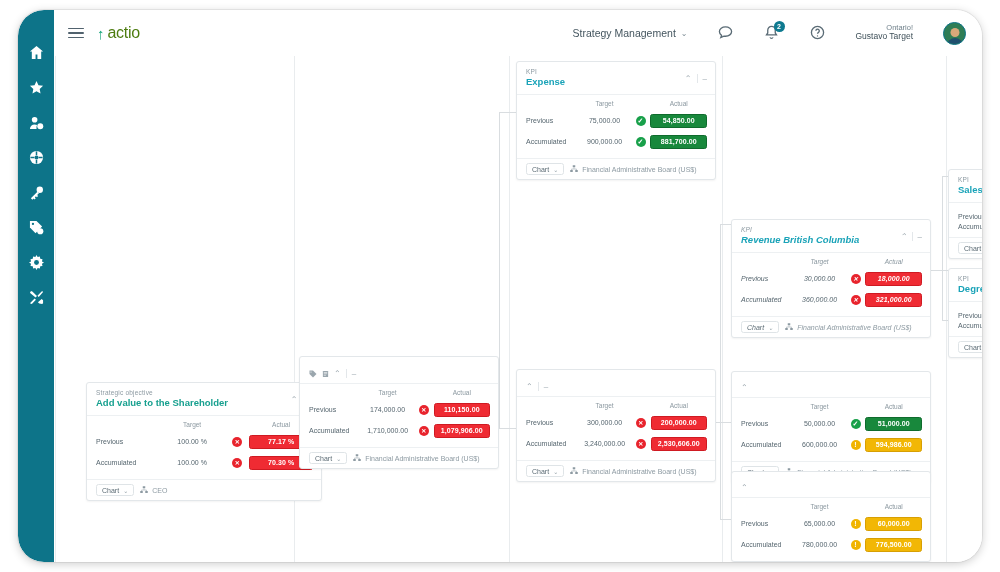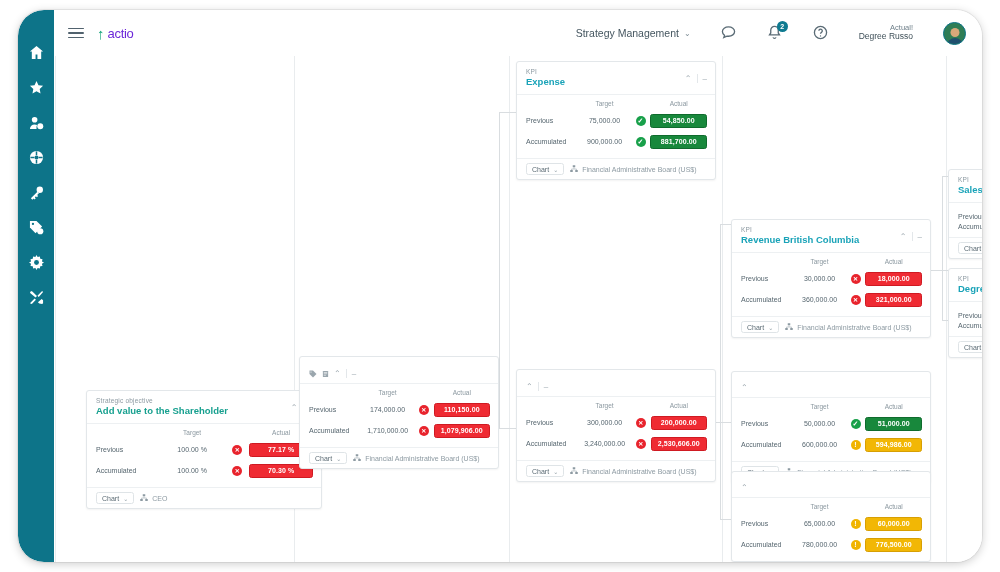--- a/index.html
+++ b/index.html
@@ -47,21 +47,21 @@
     background: #ffffff;
     border-top-right-radius: 26px;
     display: flex; align-items: center;
     padding: 0 16px 0 14px;
     z-index: 5;
   }
   #hamburger { width: 16px; cursor: pointer; display: flex; flex-direction: column; gap: 3px; }
   #hamburger i { display: block; height: 1.6px; background: #51626e; border-radius: 1px; }
   #brand { display: flex; align-items: center; gap: 3px; margin-left: 13px; }
   #brand .logo-mark { color: #17a67c; font-size: 15px; line-height: 1; }
-  #brand .logo-text { font-size: 13px; color: #6d28d9; letter-spacing: -.3px; }
+  #brand .logo-text { font-size: 16px; color: #4d7c0f; letter-spacing: -.3px; }
 
   #topbar-right { margin-left: auto; display: flex; align-items: center; gap: 30px; }
   #module-select {
     display: flex; align-items: center; gap: 5px;
     font-size: 10.5px; color: #44555f; cursor: pointer;
   }
   .caret-dn { font-size: 8px; color: #7d8c95; }
   .hdr-ico { position: relative; width: 16px; height: 16px; cursor: pointer; color: #5a6b75; }
   .hdr-ico svg { width: 15px; height: 15px; stroke: #5a6b75; fill: none; stroke-width: 1.4; }
   #notif-badge {
@@ -175,21 +175,21 @@
     display: inline-flex; align-items: center; gap: 4px;
     border: 1px solid #dfe4e7; border-radius: 2.5px;
     padding: 1.5px 5px;
     font-size: 7px; color: #5b6b74; cursor: pointer; background: #fff;
   }
   .chart-btn .cv { font-size: 6px; color: #93a0a7; }
   .foot-src { display: flex; align-items: center; gap: 4px; font-size: 7px; color: #8d9aa2; white-space: nowrap; }
   .foot-src svg { width: 8px; height: 8px; fill: #8d9aa2; }
 
   
-  .card.w-objective { width: 236px; margin-top: 8px; }
+  .card.w-objective { width: 236px; }
   .card.w-kpi { width: 200px; }
   .card.w-clip { width: 75px; }
   .card.w-clip .title { overflow: hidden; text-overflow: clip; }
 </style>
 </head>
 <body>
 
 <div id="app-frame">
 
   <div id="sidebar">
@@ -279,22 +279,22 @@
 
       <div class="hdr-ico">
         <svg viewBox="0 0 16 16">
             <circle cx="8" cy="8" r="6.5"></circle>
             <path d="M6.3 6.2a1.8 1.8 0 113 1.4c-.6.5-1.3.8-1.3 1.6"></path>
             <circle cx="8" cy="11.6" r=".7" fill="#5a6b75" stroke="none"></circle>
           </svg>
       </div>
 
       <div id="welcome">
-        <div class="l1">Actual!</div>
-        <div class="l2">Degree Russo</div>
+        <div class="l1">Ontario!</div>
+        <div class="l2">Gustavo Target</div>
       </div>
 
       <div id="avatar"></div>
     </div>
   </div>
 
   <div id="canvas">
 
     <div class="col-divider" style="left:1px;"></div>
     <div class="col-divider" style="left:240px;"></div>
@@ -538,21 +538,21 @@
               <rect x="5.5" y="0.5" width="5" height="4"></rect>
               <rect x="0.5" y="10" width="5" height="4"></rect>
               <rect x="10.5" y="10" width="5" height="4"></rect>
               <path d="M7.6 4.5v3H3v2.5h1.2V8.5h7.6v1.5H13V7.5H8.4v-3z"></path>
             </svg>
           <span>Financial Administrative Board (US$)</span>
         </span>
       </div>
     </div>
 
-    <div class="card w-kpi" style="left:677px; top:163px;">
+    <div class="card w-kpi" style="left:677px; top:163px;font-style:italic;">
       <div class="card-head">
         <div class="head-txt">
           <div class="kind">KPI</div>
           <div class="title">Revenue British Columbia</div>
         </div>
         <div class="head-ico">
           <span>⌃</span>
           <span class="sep"></span>
           <span>–</span>
         </div>

